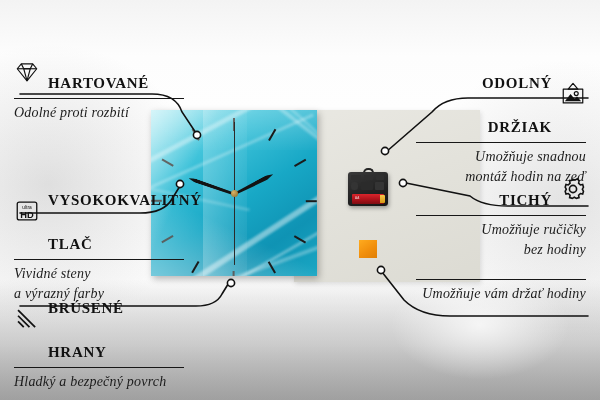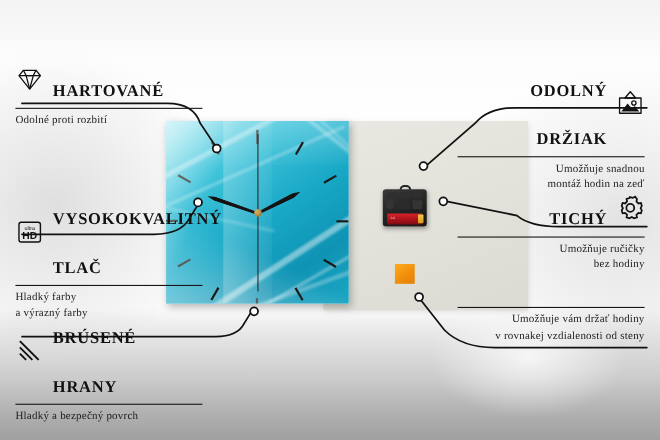--- a/index.html
+++ b/index.html
@@ -125,21 +125,21 @@
   .feature.right .head{ flex-direction:row; justify-content:flex-end; }
   .ftitle{
     font-family:"Liberation Serif", serif;
     font-size:15px; font-weight:bold; letter-spacing:0.7px;
     color:#111; line-height:1.32; text-transform:uppercase;margin-top:24px;
   }
   .feature.right .ftitle{ text-align:right; }
   .rule{ height:1px; background:#171717; margin:4px 0 4px 0; width:100%; }
   .fdesc{
     font-family:"Liberation Serif", serif;
-    font-size:10px; color:#1c1c1c; line-height:1.45; letter-spacing:0.2px;
+    font-size:14px; color:#1c1c1c; line-height:1.45; letter-spacing:0.2px;font-style:italic;
   }
   .feature.right .fdesc{ text-align:right; }
   .icon{ width:26px; height:26px; flex:0 0 26px; display:block; }
 
   
   #feat-tempered{ left:14px; top:50px; }
   #feat-print{ left:14px; top:167px; }
   #feat-edges{ left:14px; top:275px; }
   #feat-holder{ left:416px; top:50px; }
   #feat-mech{ left:416px; top:167px; }
@@ -261,21 +261,21 @@
         <text x="16" y="13.5" font-size="6" text-anchor="middle" fill="#111" font-family="Liberation Sans, sans-serif">ultra</text>
         <text x="16" y="24" font-size="11.5" font-weight="bold" text-anchor="middle" fill="#111" font-family="Liberation Sans, sans-serif">HD</text>
       </svg>
       <div>
         <div class="ftitle">VYSOKOKVALITNÝ</div>
         <div class="ftitle">TLAČ</div>
       </div>
     </div>
     <div class="rule"></div>
     <div class="fdesc">
-      <div>Hladký farby</div>
+      <div>Vividné steny</div>
       <div>a výrazný farby</div>
     </div>
   </div>
 
   <div class="feature right" id="feat-holder">
     <div class="head">
       <div>
         <div class="ftitle">ODOLNÝ</div>
         <div class="ftitle">DRŽIAK</div>
       </div>
@@ -331,17 +331,16 @@
     <div class="fdesc">
       <div>Umožňuje ručičky</div>
       <div>bez hodiny</div>
     </div>
   </div>
 
   <div class="feature right" id="feat-spacer">
     <div class="rule"></div>
     <div class="fdesc">
       <div>Umožňuje vám držať hodiny</div>
-      <div>v rovnakej vzdialenosti od steny</div>
     </div>
   </div>
 
 </div>
 
 </body></html>

